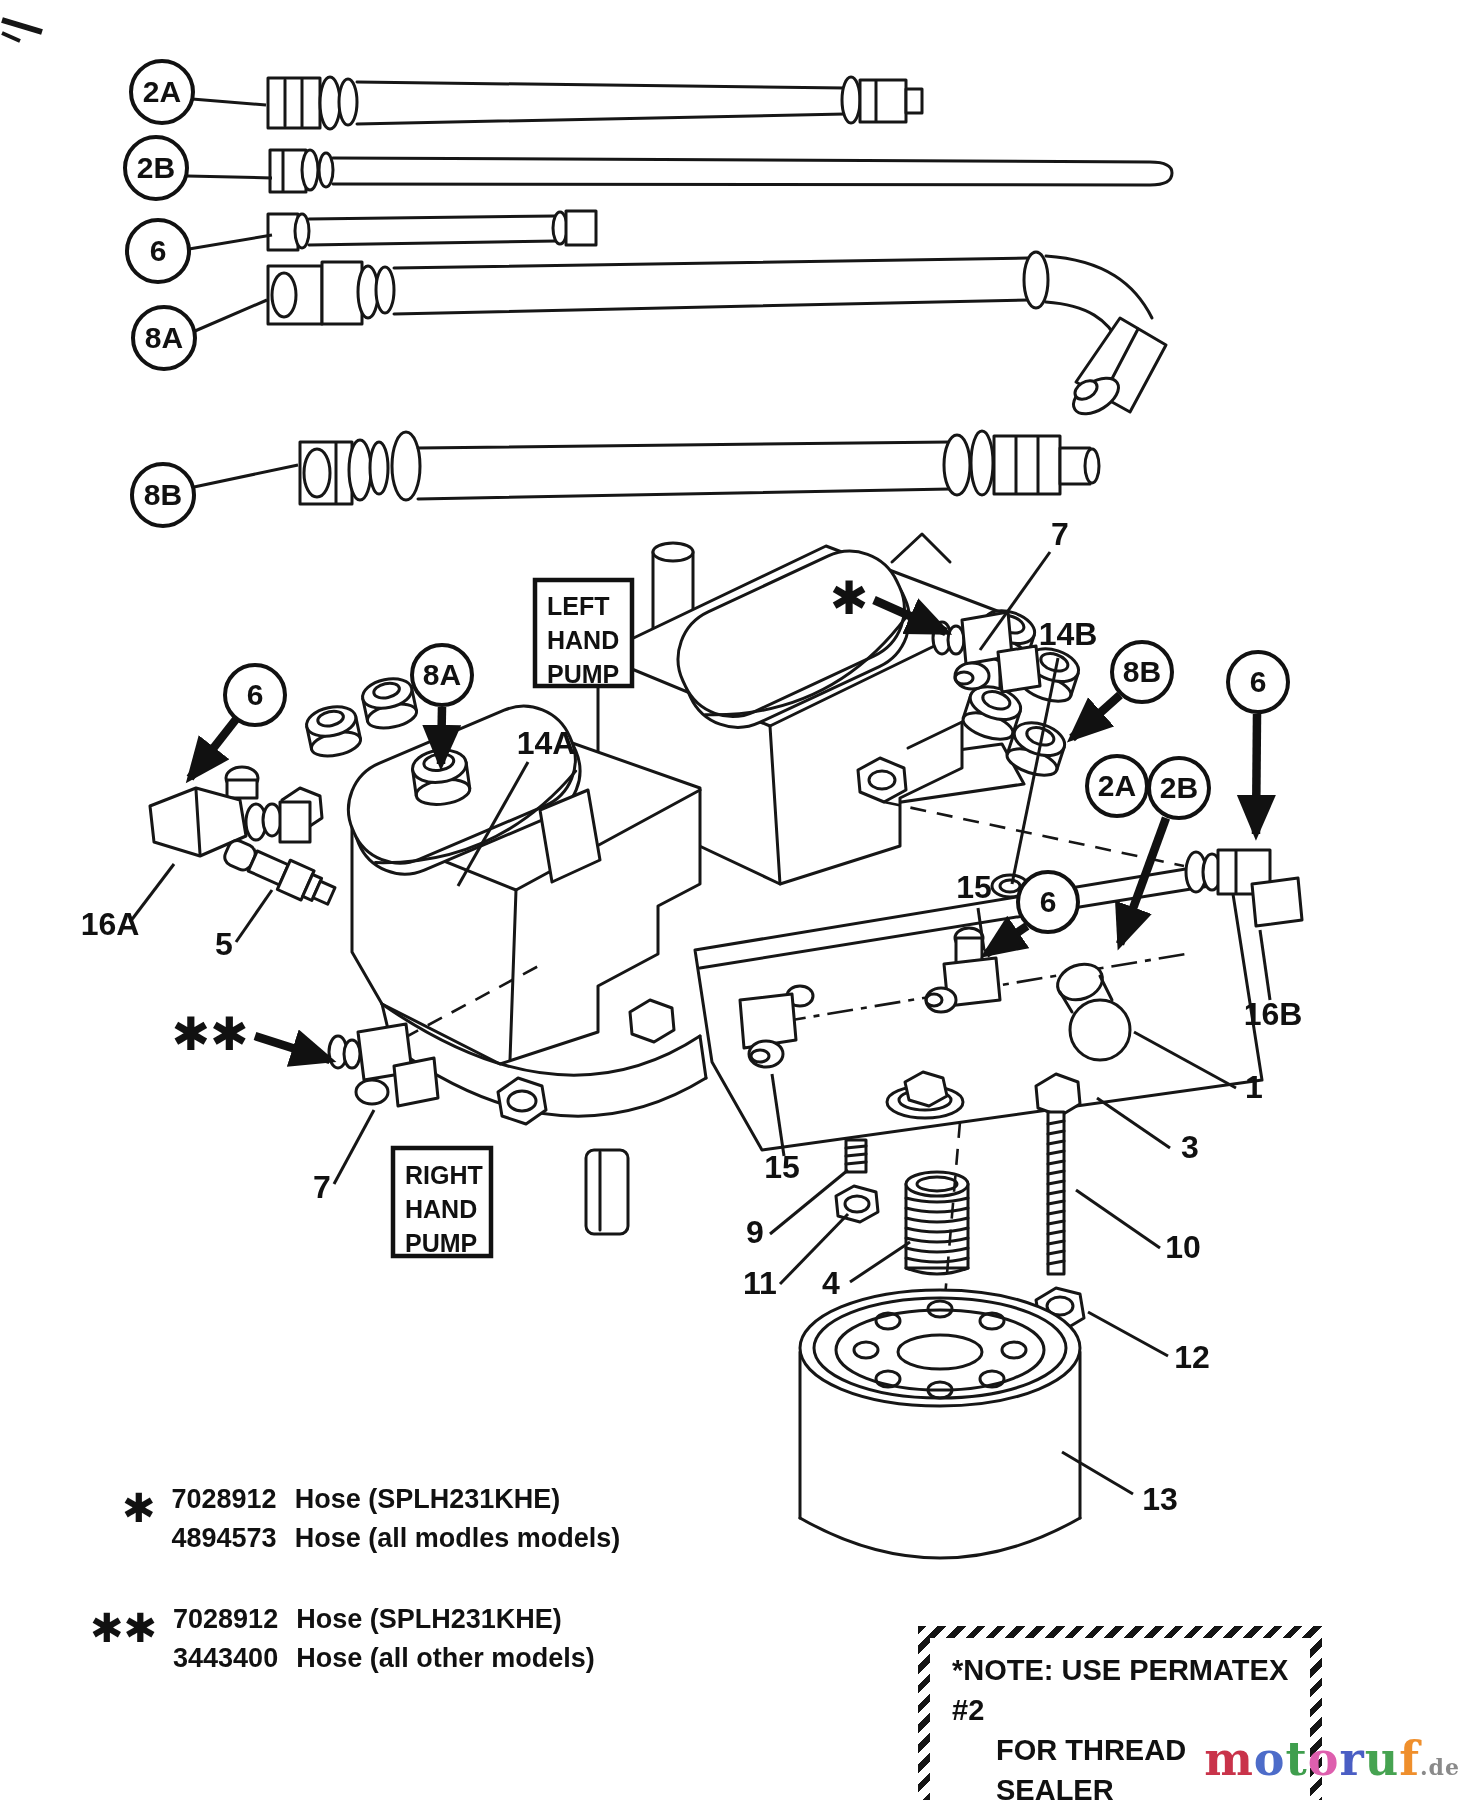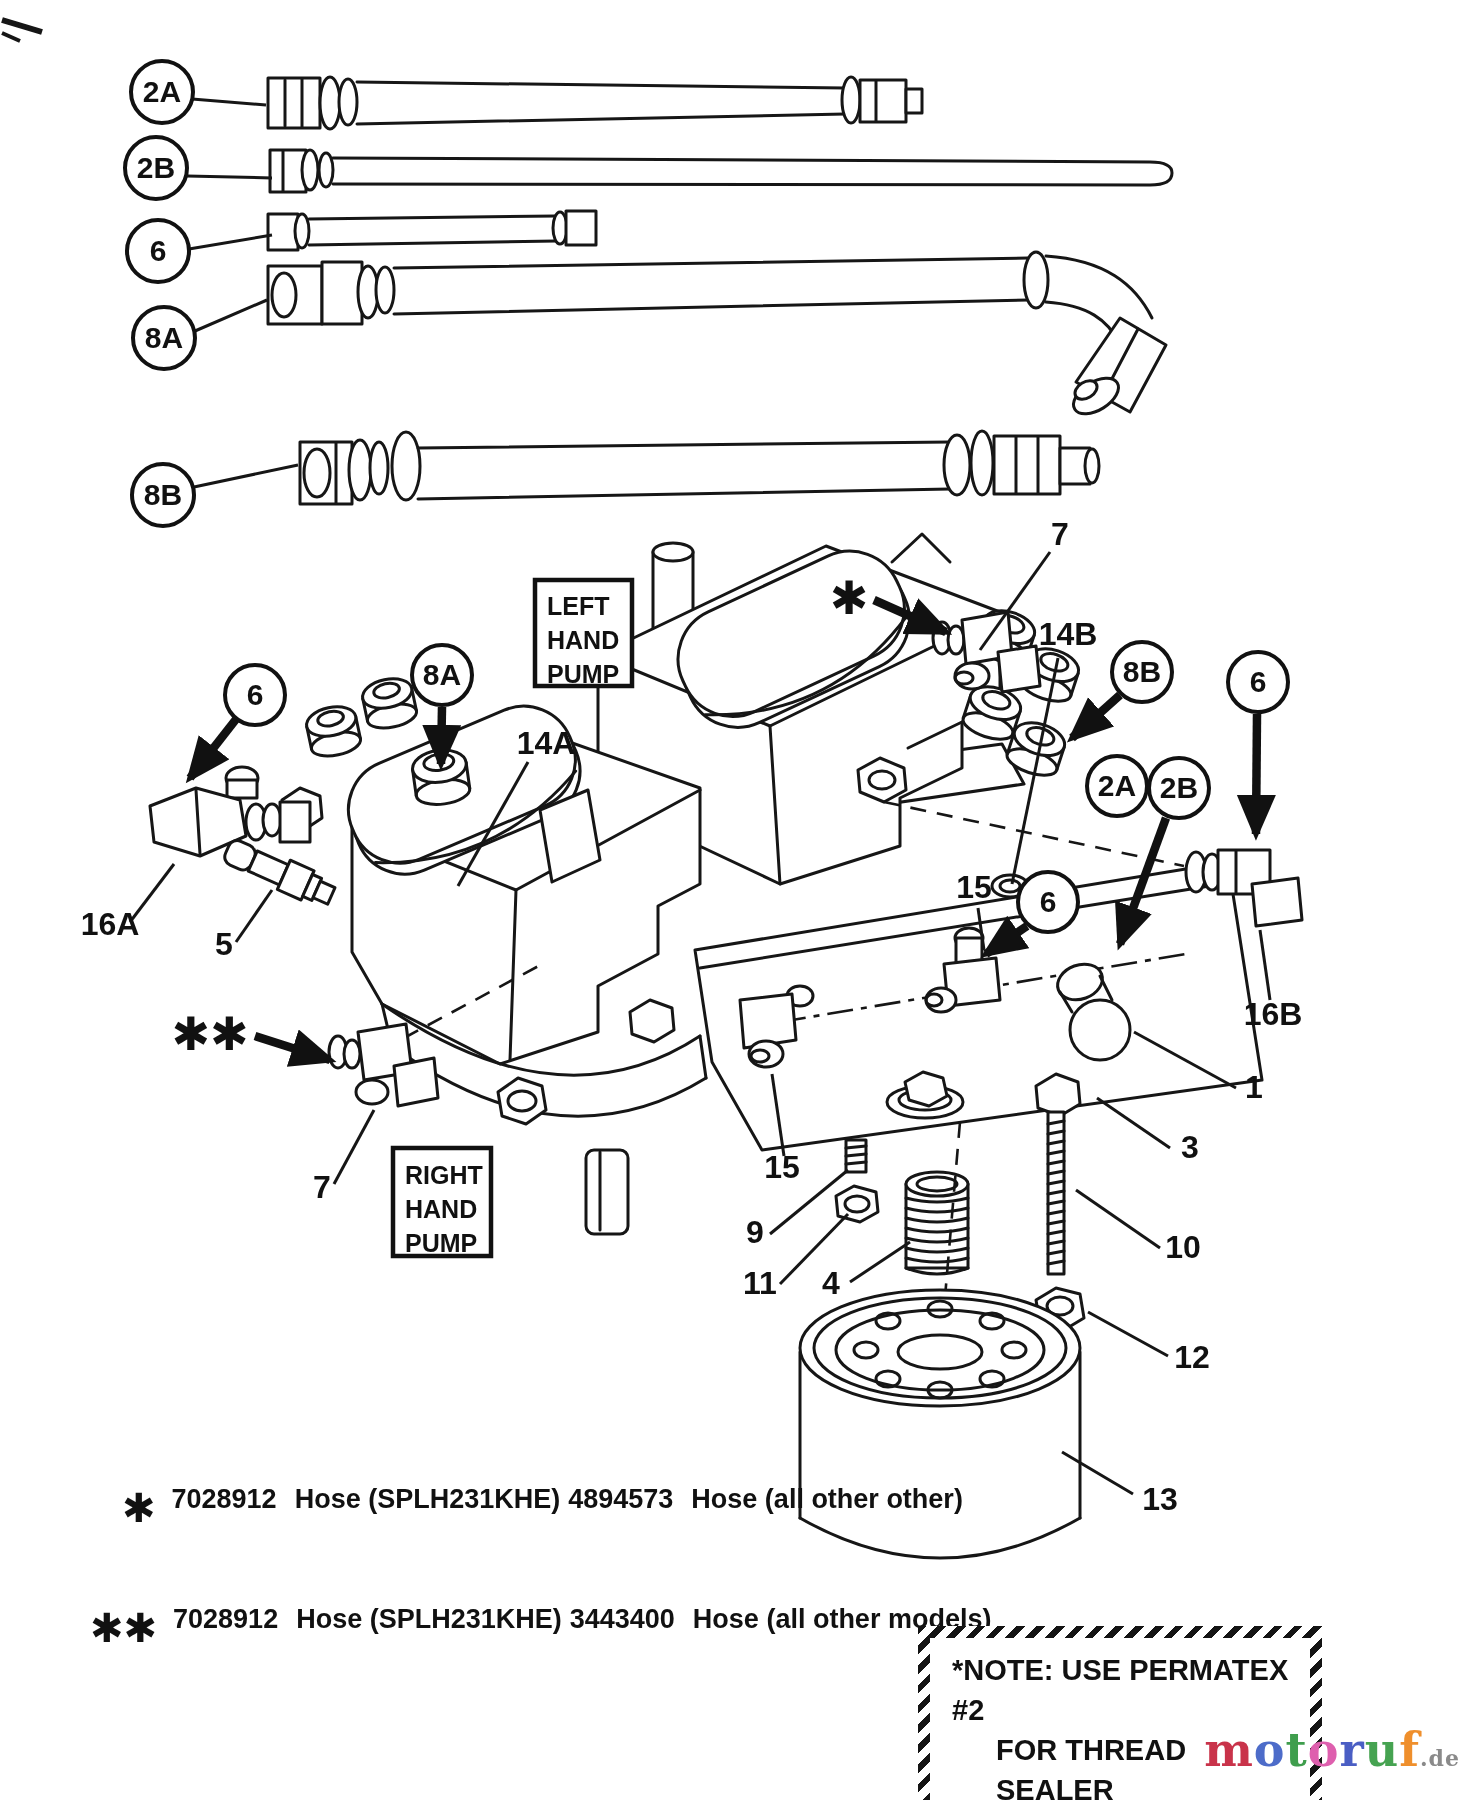--- a/index.html
+++ b/index.html
@@ -13,31 +13,31 @@
   svg .dash{stroke:#161616;fill:none;stroke-width:2.6;stroke-dasharray:16 11;}
   svg .dashdot{stroke:#161616;fill:none;stroke-width:2.6;stroke-dasharray:26 8 6 8;}
   svg .co-c{fill:#ffffff;stroke:#111;stroke-width:4;}
   svg .co-t{font:bold 30px "Liberation Sans",sans-serif;fill:#111;text-anchor:middle;}
   svg .lab{font:bold 32px "Liberation Sans",sans-serif;fill:#111;text-anchor:middle;}
   svg .ast{font:bold 46px "DejaVu Sans","Liberation Sans",sans-serif;fill:#111;text-anchor:middle;}
   svg .boxr{fill:#ffffff;stroke:#111;stroke-width:4.5;}
   svg .boxt{font:bold 25px "Liberation Sans",sans-serif;fill:#111;}
   .fn{position:absolute;display:flex;align-items:flex-start;}
   .fn .mk{font:bold 40px "DejaVu Sans","Liberation Sans",sans-serif;line-height:1;margin-top:4px;}
-  .fn .rows{display:flex;flex-direction:row;gap:8px;margin-left:16px;}
+  .fn .rows{display:flex;flex-direction:column;gap:8px;margin-left:16px;}
   .fn .row{display:flex;gap:18px;font:bold 27px "Liberation Sans",sans-serif;white-space:nowrap;}
   .fn1{left:122px;top:1484px;}
   .fn2{left:90px;top:1604px;}
   .notebox{position:absolute;left:918px;top:1626px;width:404px;
            background:repeating-linear-gradient(135deg,#141414 0 6px,#ffffff 6px 14px);
            padding:12px;box-sizing:border-box;}
   .notebox .inner{background:#ffffff;padding:12px 14px 14px 22px;
                   font:bold 29px "Liberation Sans",sans-serif;line-height:1.38;}
   .notebox .l2{padding-left:44px;}
-  .wm{position:absolute;right:12px;bottom:23px;font:bold 46px "DejaVu Serif",serif;
+  .wm{position:absolute;right:12px;bottom:14px;font:bold 46px "DejaVu Serif",serif;
       letter-spacing:1px;white-space:nowrap;}
   .wm .suf{font:bold 22px "DejaVu Serif",serif;}
 </style>
 </head>
 <body>
 
 <div class="stage">
 
 <svg width="1472" height="1800" viewBox="0 0 1472 1800">
   <defs>
@@ -449,21 +449,21 @@
 
 <div class="fn fn1">
   <span class="mk">✱</span>
   <div class="rows">
     <div class="row">
       <span>7028912</span>
       <span>Hose (SPLH231KHE)</span>
     </div>
     <div class="row">
       <span>4894573</span>
-      <span>Hose (all other other)</span>
+      <span>Hose (all modles models)</span>
     </div>
   </div>
 </div>
 
 <div class="fn fn2">
   <span class="mk">✱✱</span>
   <div class="rows">
     <div class="row">
       <span>7028912</span>
       <span>Hose (SPLH231KHE)</span>

